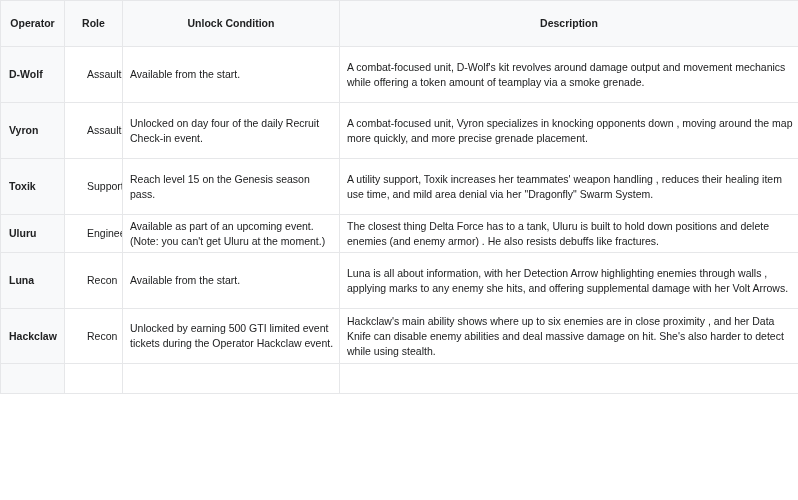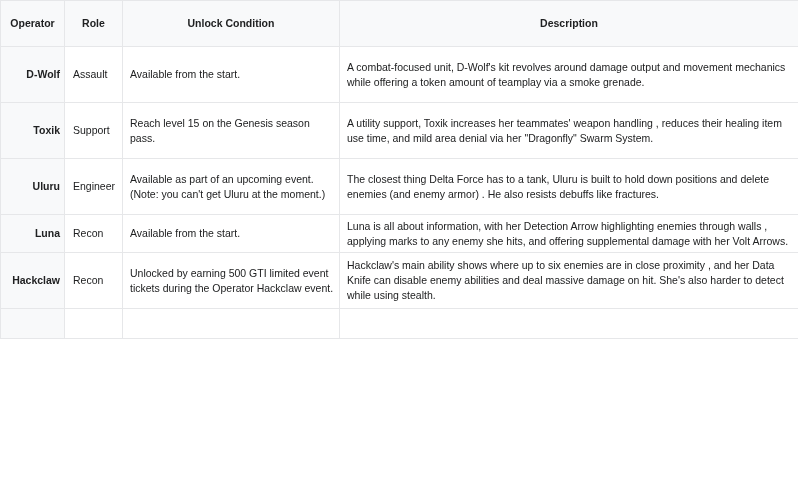--- a/index.html
+++ b/index.html
@@ -32,24 +32,24 @@
   .operators thead th{
     background:var(--shade);
     height:41px;
     text-align:center;
     font-weight:bold;
     padding:2px 4px;
   }
   .operators tbody th.op{
     background:var(--shade);
     font-weight:bold;
-    text-align:right;
+    text-align:left;
     padding-left:8px;
   }
-  .operators td.role{padding-left:8px;}
+  .operators td.role{padding-left:22px;}
   
   .operators tbody tr{height:56px;}
   .operators tbody tr:nth-child(4){height:38px;}
   .operators tbody tr:nth-child(6){height:55px;}
   .operators tbody tr:nth-child(8){height:61px;}
   .operators tbody tr.partial{height:30px;}
 </style>
 </head>
 <body>
 
@@ -68,20 +68,26 @@
         <th>Unlock Condition</th>
         <th>Description</th>
       </tr>
     </thead>
     <tbody>
         <tr>
           <th class="op">D-Wolf</th>
           <td class="role">Assault</td>
           <td>Available from the start.</td>
           <td>A combat-focused unit, D-Wolf's kit revolves around damage output and movement mechanics while offering a token amount of teamplay via a smoke grenade.</td>
+        </tr>
+        <tr>
+          <th class="op">Vyron</th>
+          <td class="role">Assault</td>
+          <td>Unlocked on day four of the daily Recruit Check-in event.</td>
+          <td>A combat-focused unit, Vyron specializes in knocking opponents down , moving around the map more quickly, and more precise grenade placement.</td>
         </tr>
         <tr>
           <th class="op">Toxik</th>
           <td class="role">Support</td>
           <td>Reach level 15 on the Genesis season pass.</td>
           <td>A utility support, Toxik increases her teammates' weapon handling , reduces their healing item use time, and mild area denial via her "Dragonfly" Swarm System.</td>
         </tr>
         <tr>
           <th class="op">Uluru</th>
           <td class="role">Engineer</td>

